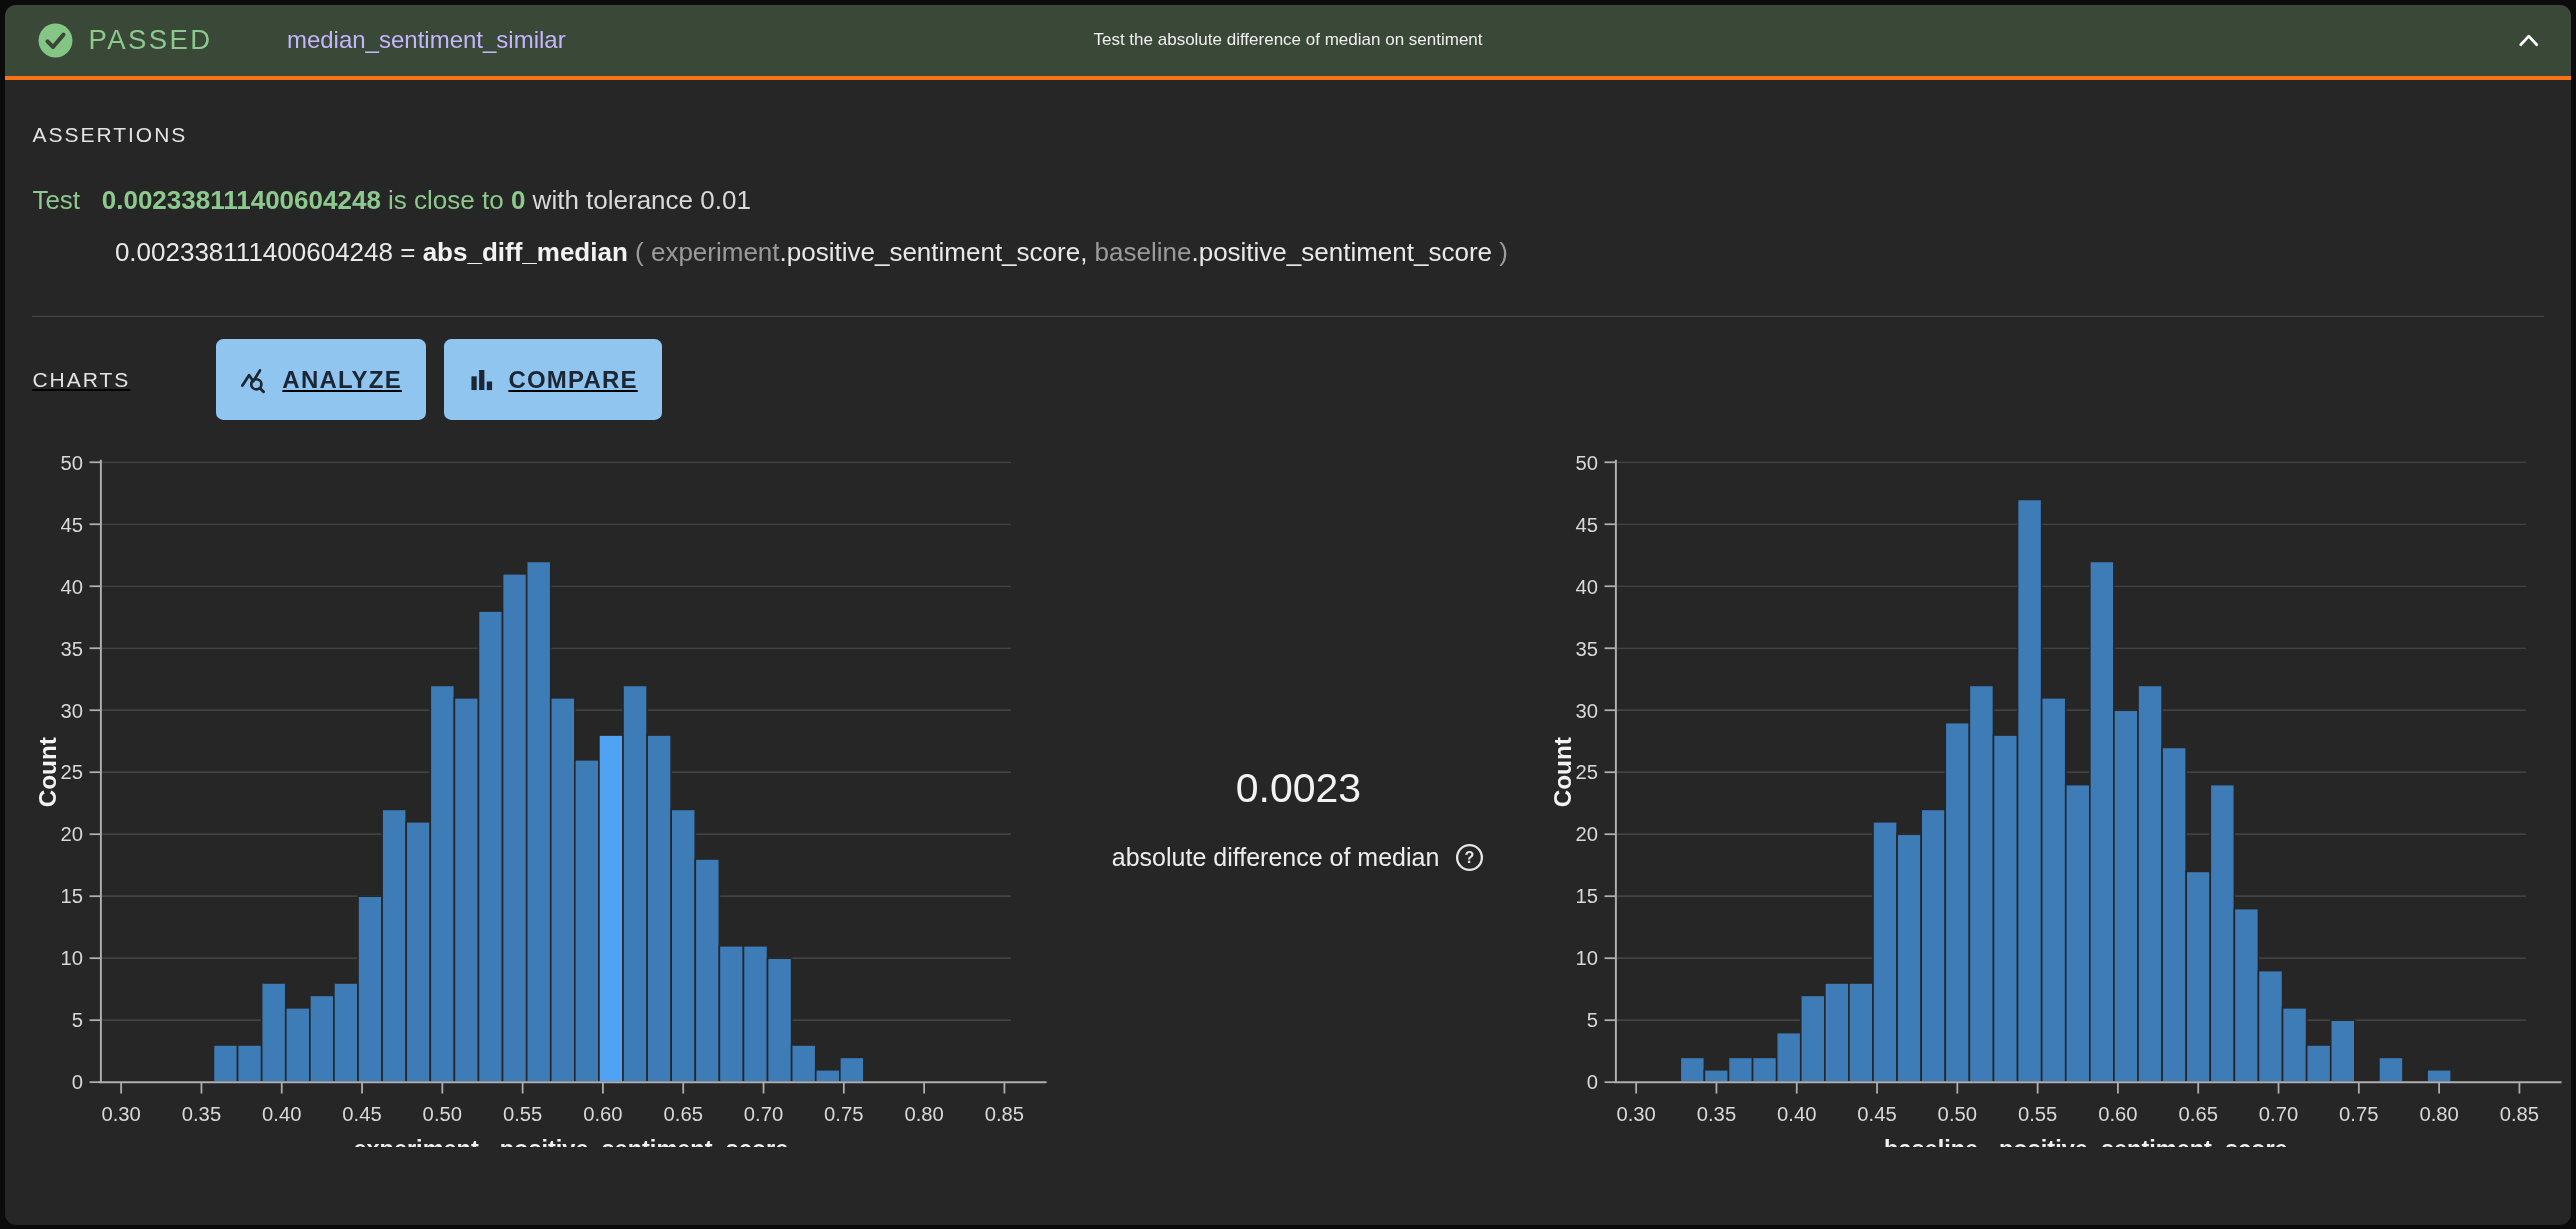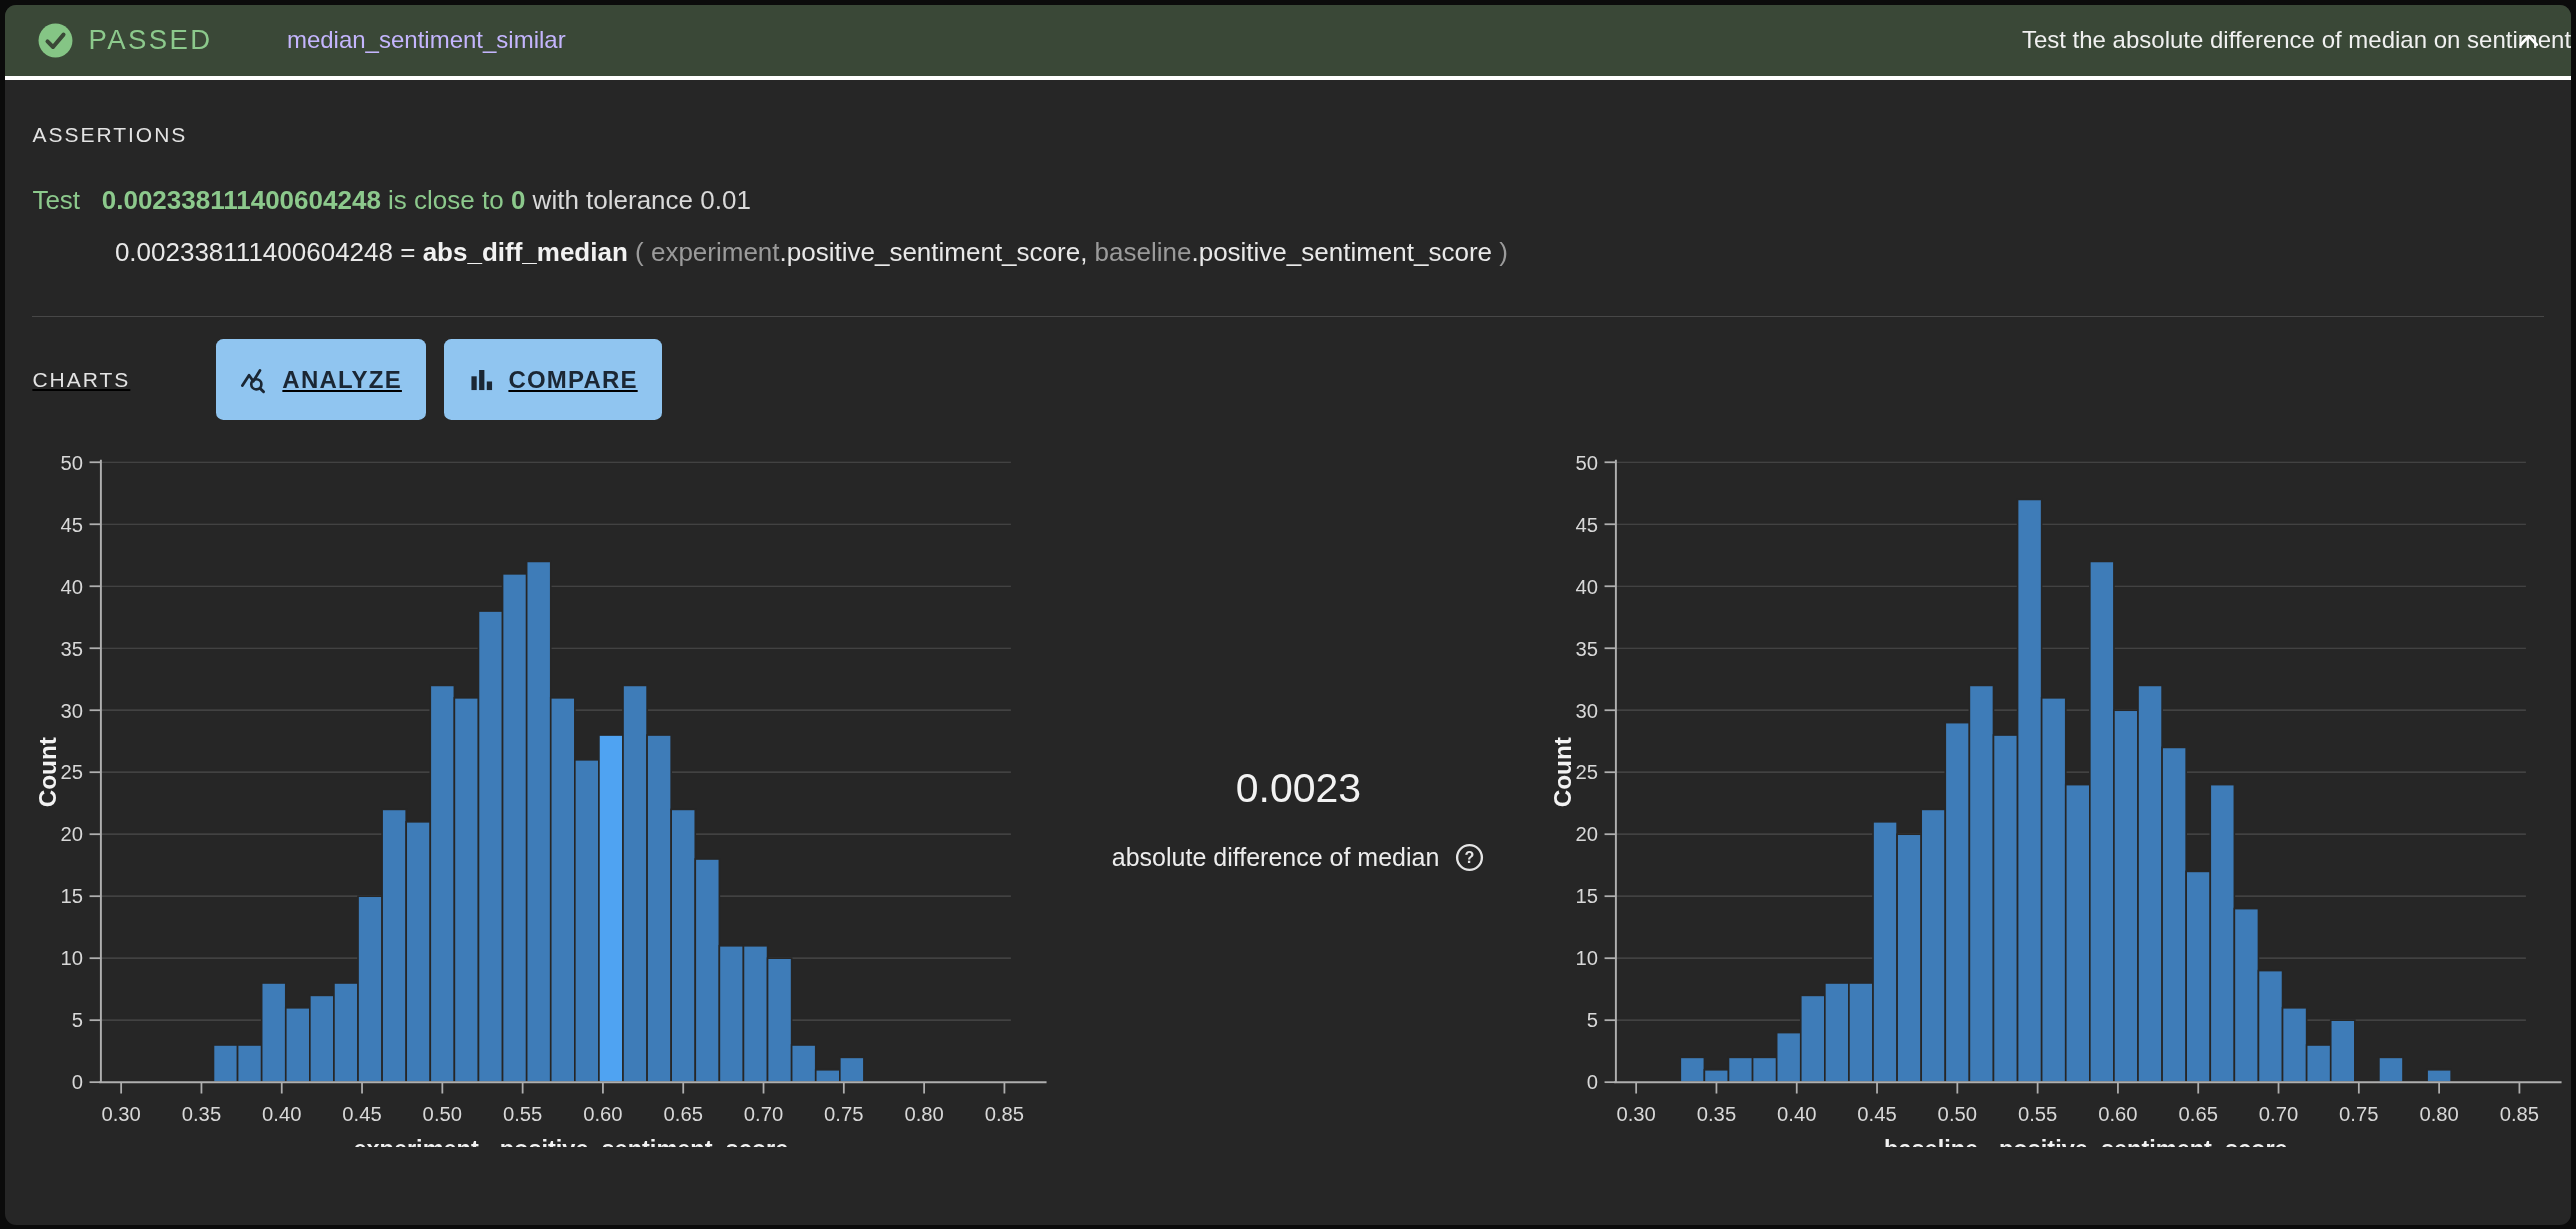--- a/index.html
+++ b/index.html
@@ -9,27 +9,27 @@
     font-family:"Liberation Sans","DejaVu Sans",sans-serif;
     -webkit-font-smoothing:antialiased;
   }
   .card{
     position:absolute;left:4.9px;top:4.9px;right:4.9px;bottom:4.9px;
     background:#262626;border-radius:11.3px;overflow:hidden;
   }
   
   .banner{
     position:absolute;left:0;right:0;top:0;height:71px;
-    background:#3A4837;border-bottom:4px solid #ffffff;
+    background:#3A4837;border-bottom:4px solid #f97316;
     display:flex;align-items:center;
   }
   .status-group{display:flex;align-items:center;gap:14.6px;margin-left:32px;}
   .status-label{color:#8CC98C;font-size:27.5px;letter-spacing:2.4px;font-weight:400;}
   .test-name{position:absolute;left:282px;color:#c4b5fd;font-size:24px;}
-  .banner-desc{position:absolute;left:0;right:0;text-align:right;color:#F0F0F0;font-size:24px;pointer-events:none;}
+  .banner-desc{position:absolute;left:0;right:0;text-align:center;color:#F0F0F0;font-size:17px;pointer-events:none;}
   .collapse-btn{position:absolute;right:27.5px;top:21px;width:29px;height:29px;cursor:pointer;display:flex;align-items:center;justify-content:center;}
   
   .section-label{
     position:absolute;left:27.5px;color:#E3E3E3;font-size:21px;letter-spacing:2px;
   }
   .assert-line1{position:absolute;left:27.5px;top:180px;font-size:26px;color:#D9D9D9;white-space:pre;}
   .assert-line2{position:absolute;left:110px;top:232px;font-size:26px;color:#E6E6E6;white-space:pre;}
   .grn{color:#8CC98C;}
   .grn-b{color:#8CC98C;font-weight:bold;}
   .dim{color:#9B9B9B;}

